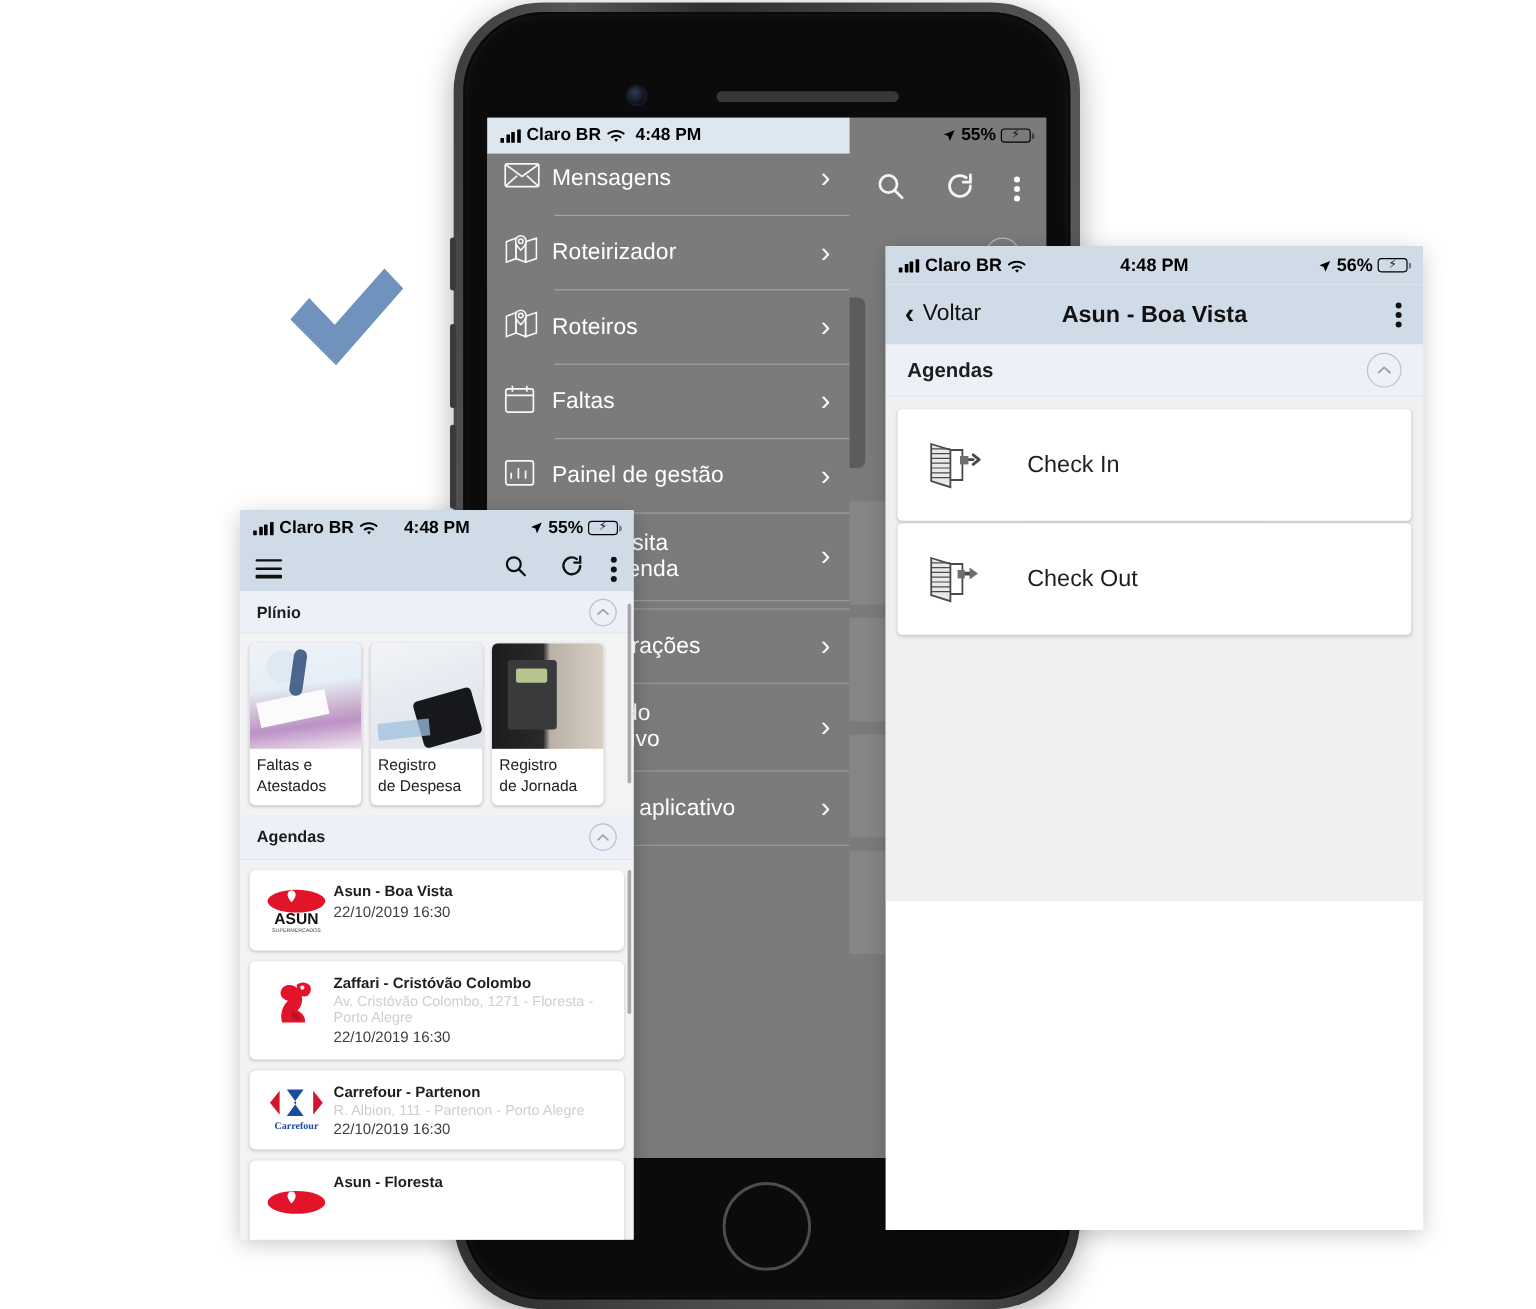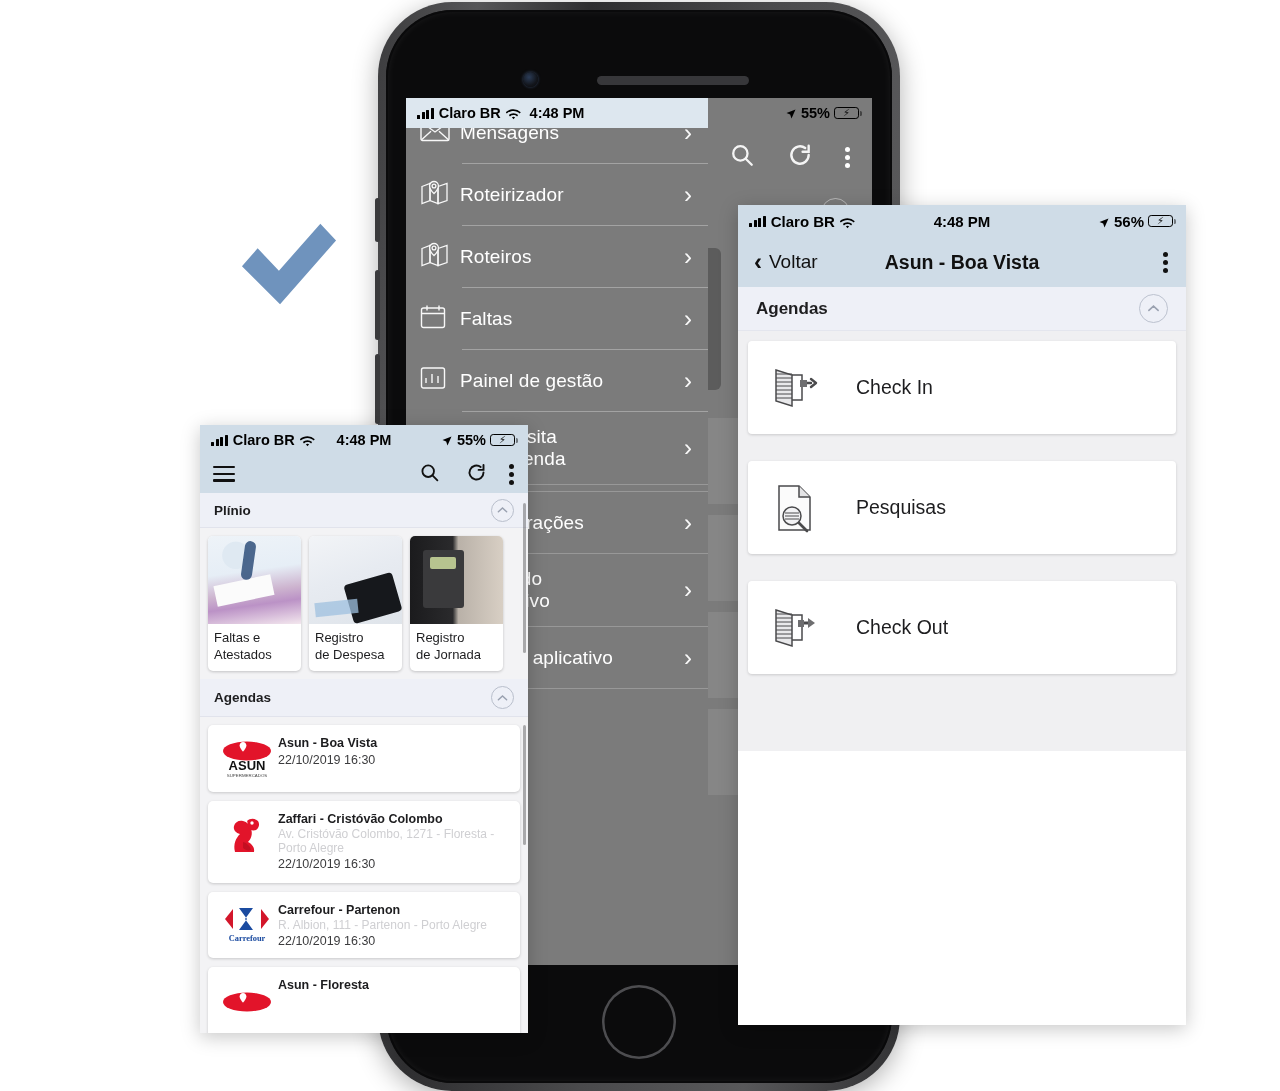--- a/index.html
+++ b/index.html
@@ -126,21 +126,21 @@
   .drawer-head{background:#dde7ef;height:172px;position:relative;}
   .drawer-logo{
     text-align:center;padding-top:18px;font-size:36px;font-weight:bold;
     letter-spacing:-1px;color:#5b83b3;
     font-family:"DejaVu Sans","Liberation Sans",sans-serif;
   }
   .drawer-logo .accent{color:#7fa2c9;}
   .drawer-greet{
     position:absolute;left:14px;bottom:22px;font-size:17px;color:#1d1d1f;
   }
-  .drawer-list{padding-top:4px;}
+  .drawer-list{padding-top:20px;}
   .drawer-item{
     display:flex;align-items:center;height:61px;padding:0 16px 0 14px;
     box-sizing:border-box;position:relative;color:#fff;
   }
   .drawer-item .di-ic{width:40px;flex:0 0 40px;opacity:.95;}
   .drawer-item .di-lb{
     flex:1;font-size:19px;line-height:22px;color:#fff;letter-spacing:.1px;
   }
   .drawer-item .di-ch{
     font-size:24px;color:#fff;opacity:.95;line-height:1;font-weight:300;
@@ -267,21 +267,21 @@
     padding:0 18px;box-sizing:border-box;border-bottom:1px solid #e4e6ee;
   }
   .r-section .ttl{font-size:17px;font-weight:bold;color:#1d1d1f;}
   .r-section .coll{
     margin-left:auto;width:27px;height:27px;border-radius:50%;
     border:1.4px solid #bcc2cf;display:flex;align-items:center;justify-content:center;
   }
   .r-body{background:#f0f0f2;padding:10px;min-height:400px;}
   .r-card{
     background:#fff;border-radius:4px;box-shadow:0 1px 3px rgba(0,0,0,.16);
-    height:93px;display:flex;align-items:center;padding:0 22px;margin-bottom:27px;
+    height:93px;display:flex;align-items:center;padding:0 22px;margin-bottom:2px;
   }
   .r-card .ric{width:86px;flex:0 0 86px;display:flex;align-items:center;}
   .r-card .rlb{font-size:19.5px;color:#1d1d1f;}
 
   .kebab{width:5px;height:21px;position:relative;}
   .kebab i{
     position:absolute;left:0;width:5px;height:5px;border-radius:50%;background:#111;
   }
   .kebab i:nth-child(1){top:0;}
   .kebab i:nth-child(2){top:8px;}
@@ -752,32 +752,20 @@
             <path d="M6 6 L22 11 V42 L6 37 Z" fill="#e9e9eb"></path>
             <path d="M6 10h16M6 14h16M6 18h16M6 22h16M6 26h16M6 30h16M6 34h16" stroke-width="1"></path>
             <path d="M22 11h10v25H22" fill="none"></path>
             <path d="M32 19h9M41 15l5 4-5 4" stroke-width="2.4" stroke-linecap="round" stroke-linejoin="round"></path>
             <rect x="30" y="16" width="7" height="7" fill="#6e6e70" stroke="none"></rect>
           </svg>
         </span>
         <span class="rlb">Check In</span>
       </div>
 
-      <div class="r-card">
-        <span class="ric">
-          <svg width="50" height="52" viewBox="0 0 50 52" fill="none" stroke="#4a4a4c" stroke-width="1.5">
-            <path d="M9 4h20l11 11v33H9z" fill="#fbfbfb"></path>
-            <path d="M29 4v11h11" fill="#e4e4e6"></path>
-            <circle cx="22" cy="34" r="9" fill="#f2f2f4"></circle>
-            <path d="M15 31h14M15 34h14M15 37h14" stroke-width="1"></path>
-            <path d="M29 41l8 8" stroke-width="2.6" stroke-linecap="round"></path>
-          </svg>
-        </span>
-        <span class="rlb">Pesquisas</span>
-      </div>
 
 
       <div class="r-card">
         <span class="ric">
           <svg width="52" height="48" viewBox="0 0 52 48" fill="none" stroke="#4a4a4c" stroke-width="1.5">
             <path d="M6 6 L22 11 V42 L6 37 Z" fill="#e9e9eb"></path>
             <path d="M6 10h16M6 14h16M6 18h16M6 22h16M6 26h16M6 30h16M6 34h16" stroke-width="1"></path>
             <path d="M22 11h10v25H22" fill="none"></path>
             <path d="M30 19h10" stroke-width="3" stroke-linecap="round"></path>
             <path d="M38 14l7 5-7 5z" fill="#6e6e70" stroke="none"></path>

